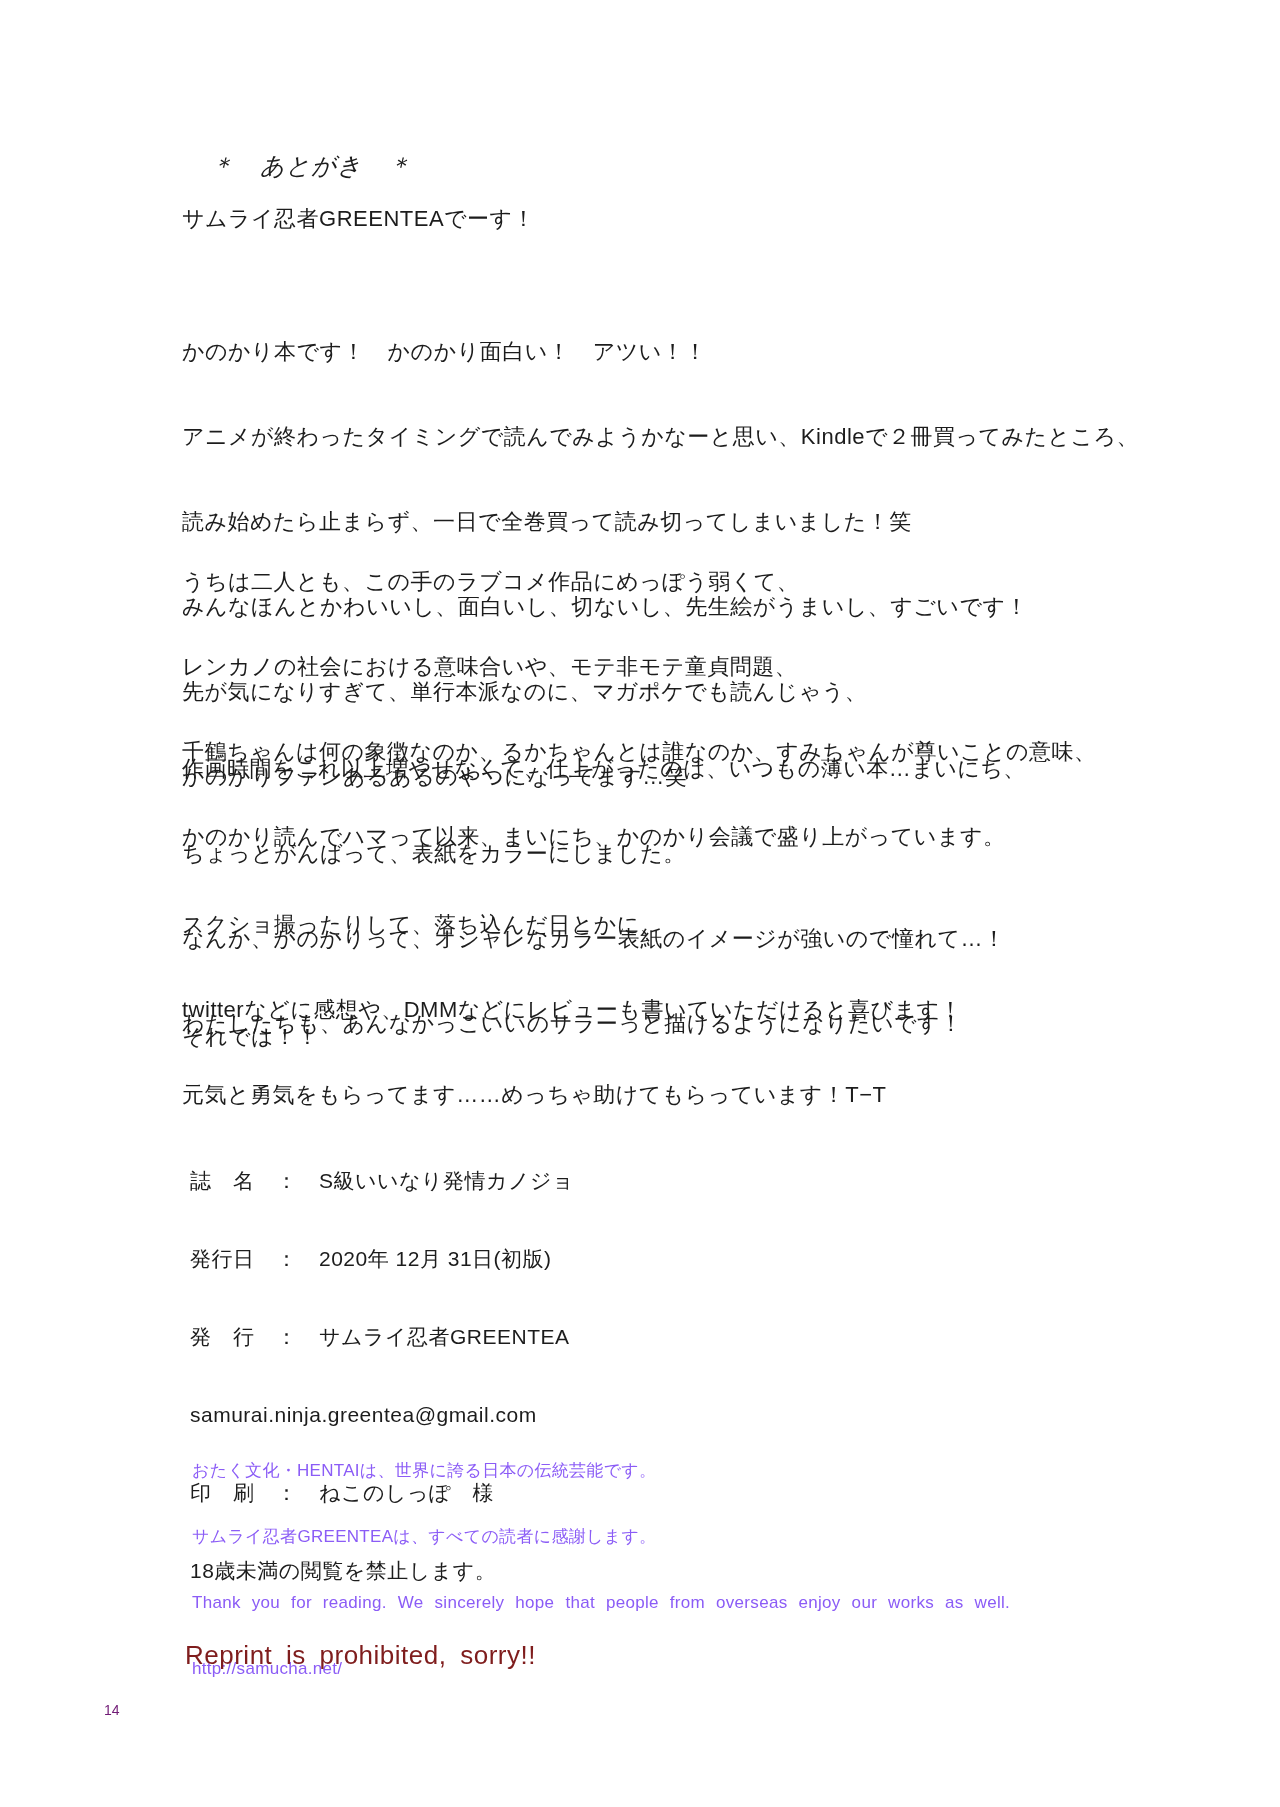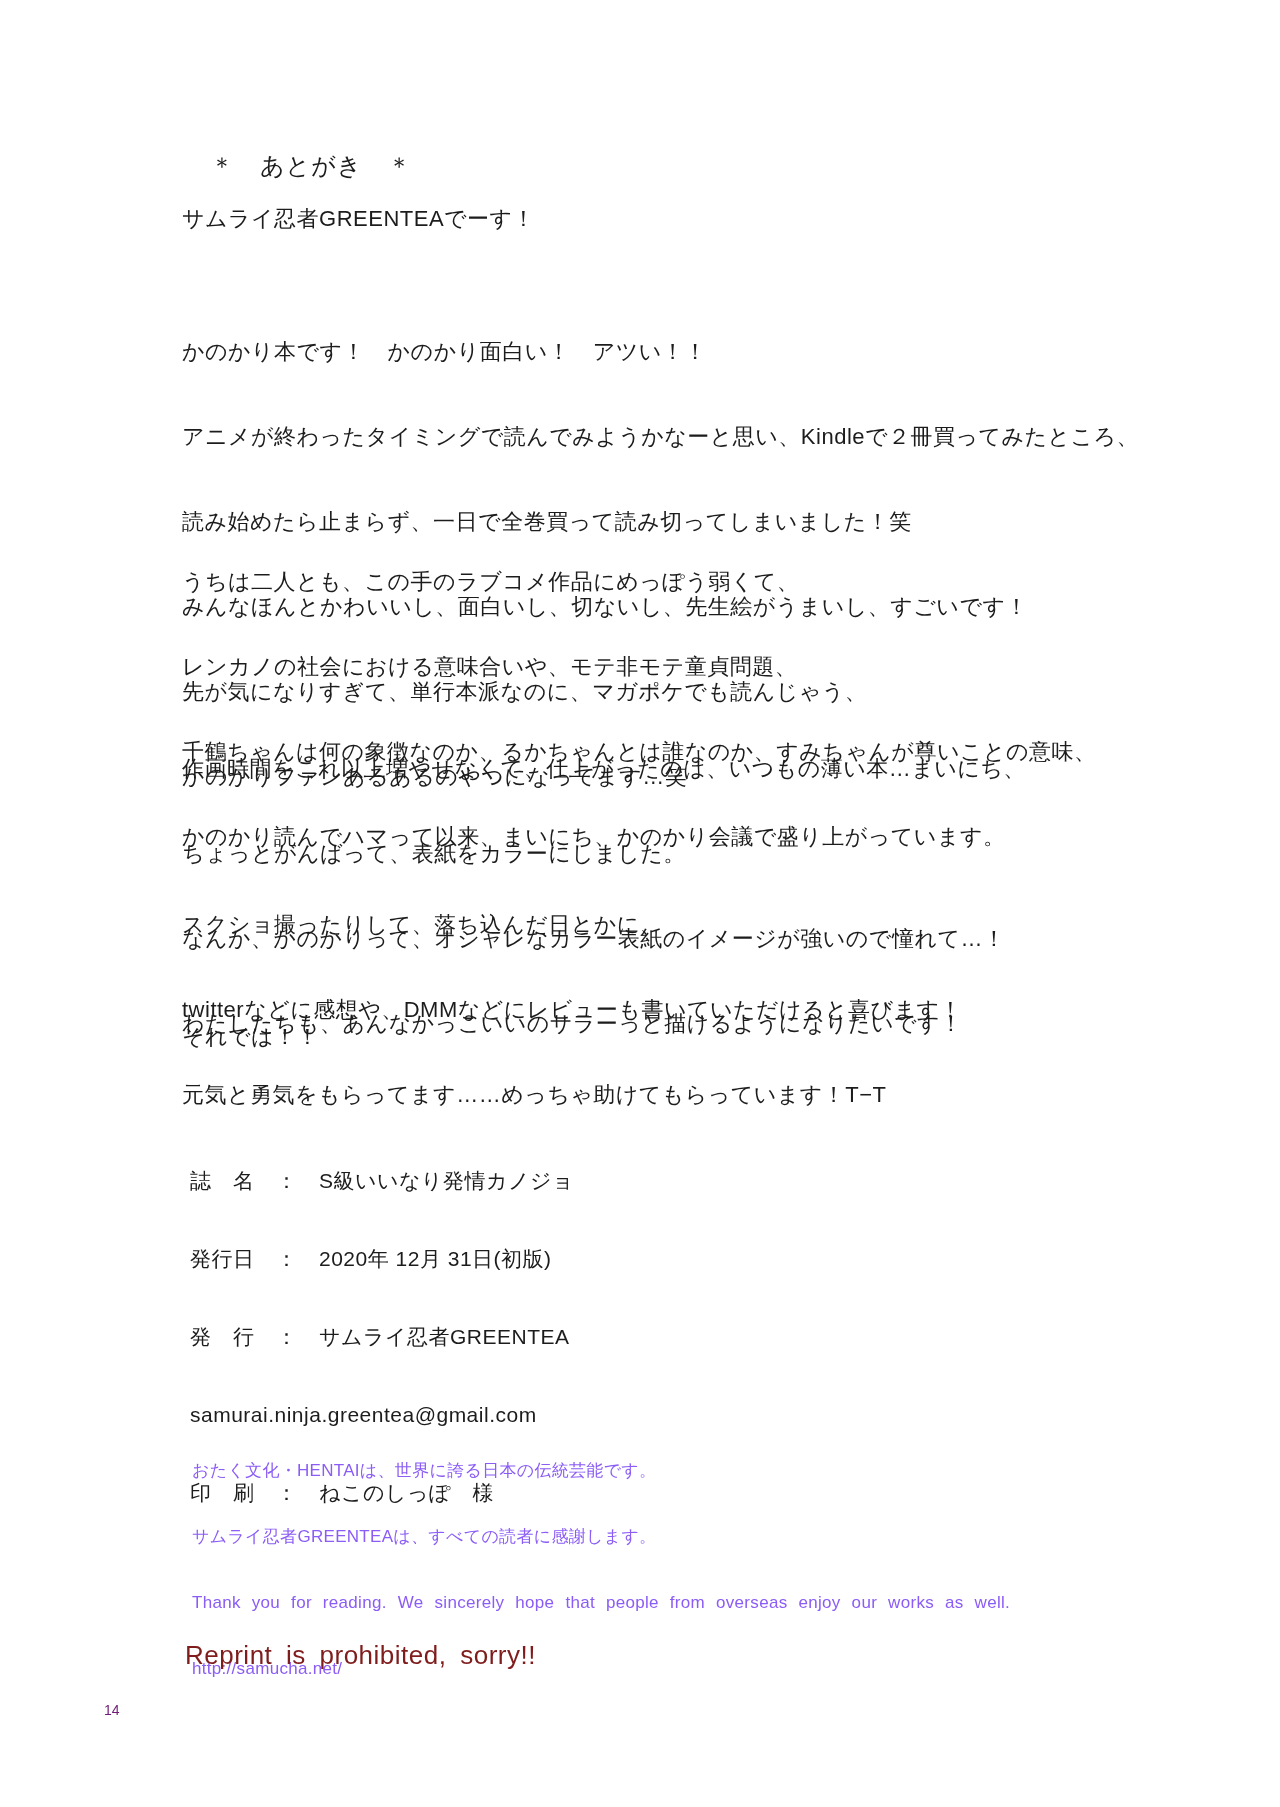--- a/index.html
+++ b/index.html
@@ -14,20 +14,21 @@
     background: #ffffff;
     font-family: "Liberation Sans", "DejaVu Sans", sans-serif;
     color: #1c1c1c;
     overflow: hidden;
   }
   .abs { position: absolute; white-space: pre; }
   .header {
     left: 210px; top: 150px;
     font-size: 24px;
     letter-spacing: 1px;
+    font-style: italic;
   }
   .greeting {
     left: 182px; top: 204px;
     font-size: 22px;
     letter-spacing: 0.5px;
   }
   .para {
     left: 182px;
     font-size: 22px;
     letter-spacing: 0.5px;
@@ -109,20 +110,21 @@
   </div>
 
   <div class="abs closing">それでは！！</div>
 
   <div class="abs colophon">
     <div>誌　名　：　S級いいなり発情カノジョ</div>
     <div>発行日　：　2020年 12月 31日(初版)</div>
     <div>発　行　：　サムライ忍者GREENTEA</div>
     <div>samurai.ninja.greentea@gmail.com</div>
     <div>印　刷　：　ねこのしっぽ　様</div>
+    <div>18歳未満の閲覧を禁止します。</div>
   </div>
 
   <div class="abs footer-block">
     <div>おたく文化・HENTAIは、世界に誇る日本の伝統芸能です。</div>
     <div>サムライ忍者GREENTEAは、すべての読者に感謝します。</div>
     <div class="footer-en">Thank you for reading. We sincerely hope that people from overseas enjoy our works as well.</div>
     <div>http://samucha.net/</div>
   </div>
 
   <div class="abs reprint">Reprint is prohibited, sorry!!</div>

